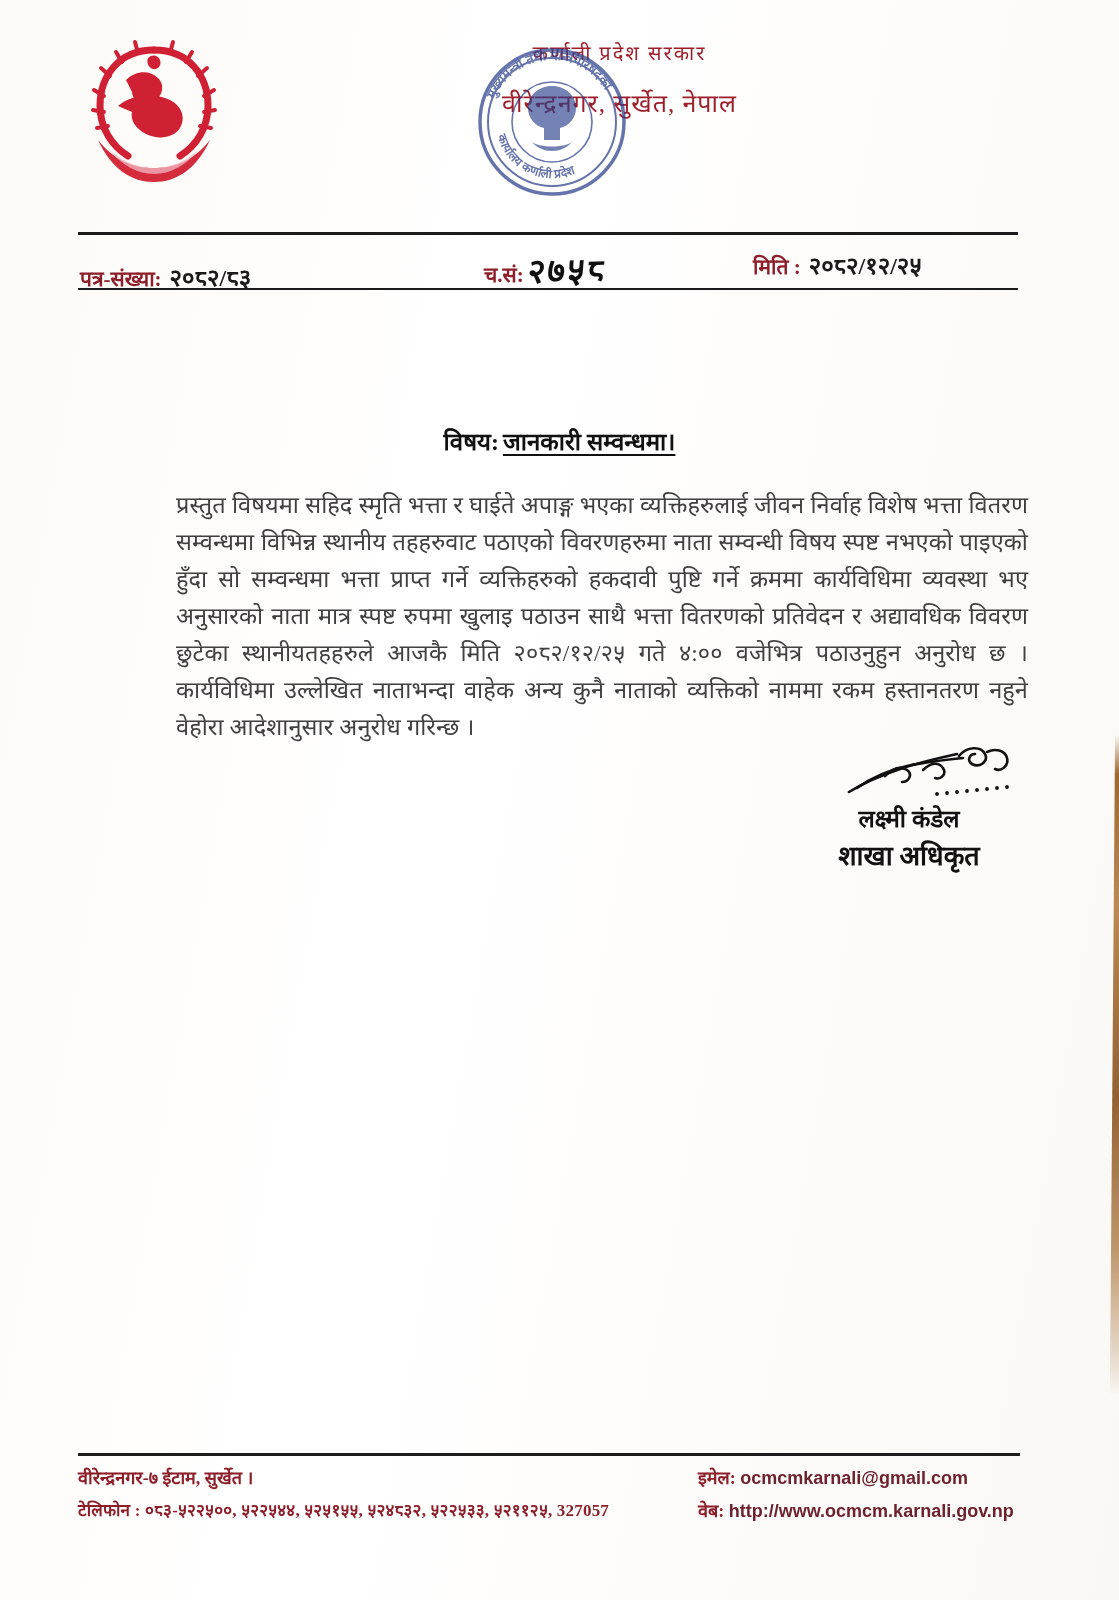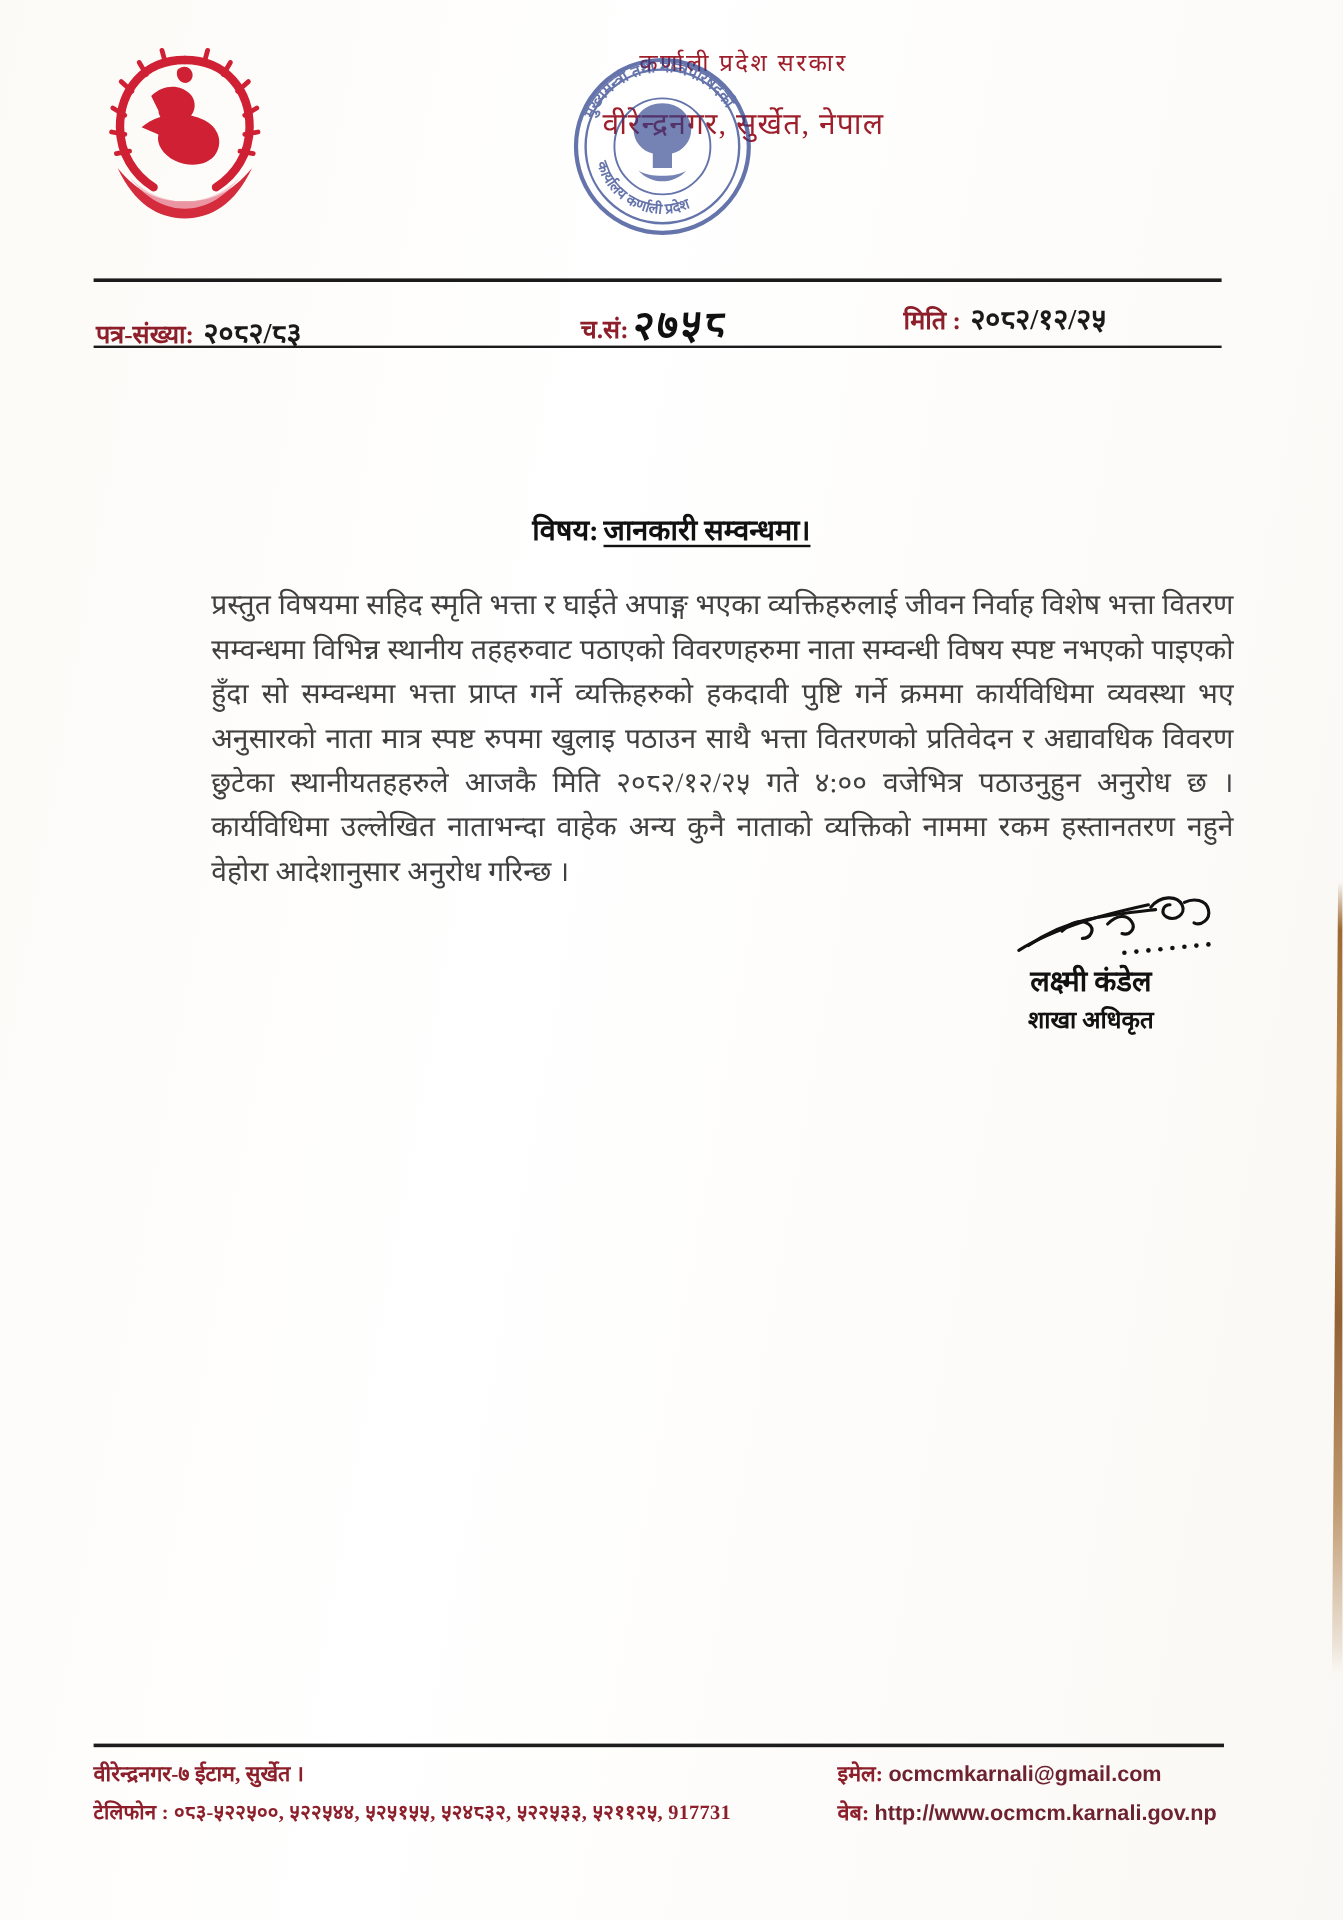--- a/index.html
+++ b/index.html
@@ -220,21 +220,21 @@
     width: 180px;
     height: 62px;
   }
   .sig-name {
     font-size: 24px;
     font-weight: 600;
     color: #111;
     line-height: 1.45;
   }
   .sig-post {
-    font-size: 20px;
+    font-size: 27px;
     font-weight: 600;
     color: #111;
     line-height: 1.45;
   }
 
   
   .footer-rule {
     position: absolute;
     left: 78px;
     top: 1453px;
@@ -390,21 +390,21 @@
     <div class="sig-name">लक्ष्मी कंडेल</div>
     <div class="sig-post">शाखा अधिकृत</div>
   </div>
 
   <div class="footer-rule"></div>
   <div class="footer">
     <div class="foot-left">
       <div class="foot-line">वीरेन्द्रनगर-७ ईटाम, सुर्खेत ।</div>
       <div class="foot-line foot-phone">
         <span class="lbl">टेलिफोन :</span>
-        <span class="lbl">०८३-५२२५००, ५२२५४४, ५२५१५५, ५२४८३२, ५२२५३३, ५२११२५, 917731</span>
+        <span class="lbl">०८३-५२२५००, ५२२५४४, ५२५१५५, ५२४८३२, ५२२५३३, ५२११२५, 327057</span>
       </div>
     </div>
     <div class="foot-right">
       <div class="foot-line">
         <span class="lbl">इमेल:</span>
         <span class="val">ocmcmkarnali@gmail.com</span>
       </div>
       <div class="foot-line">
         <span class="lbl">वेब:</span>
         <span class="val">http://www.ocmcm.karnali.gov.np</span>

